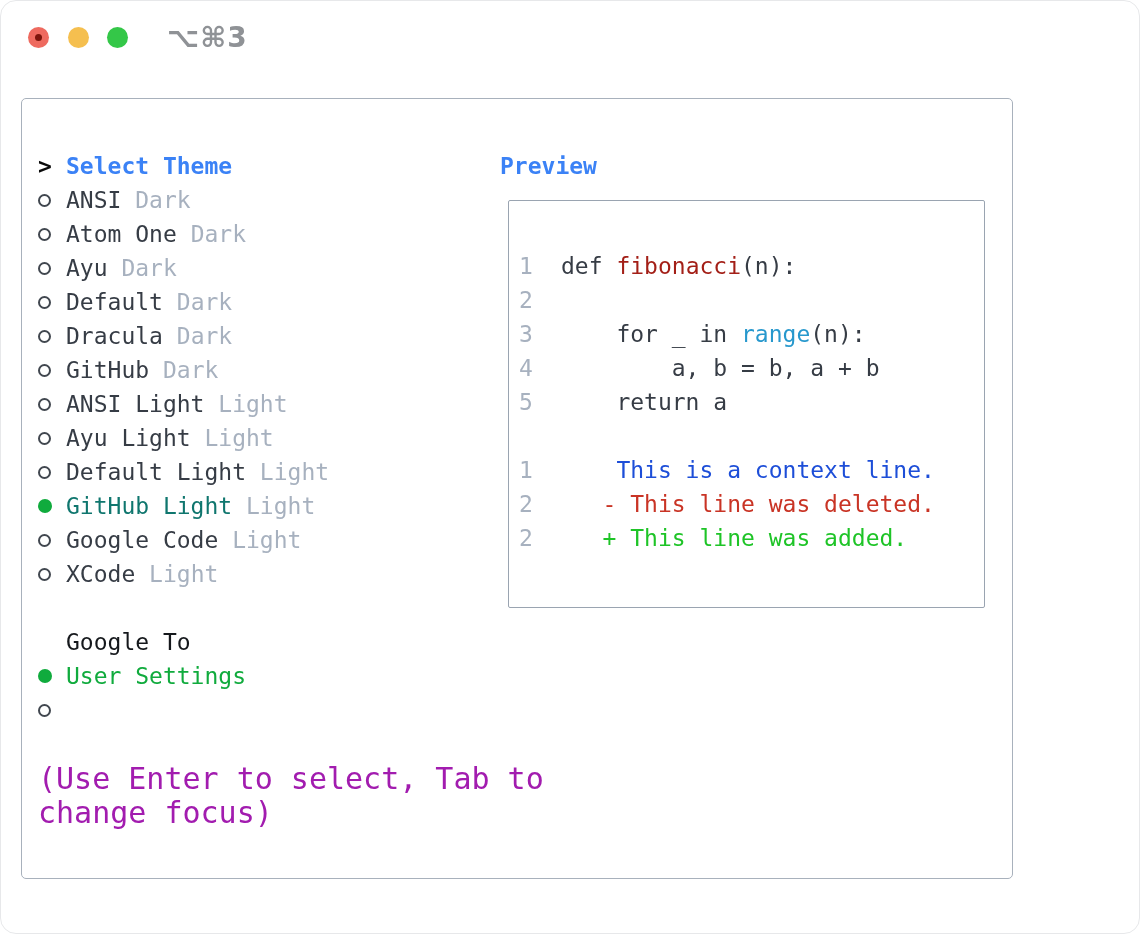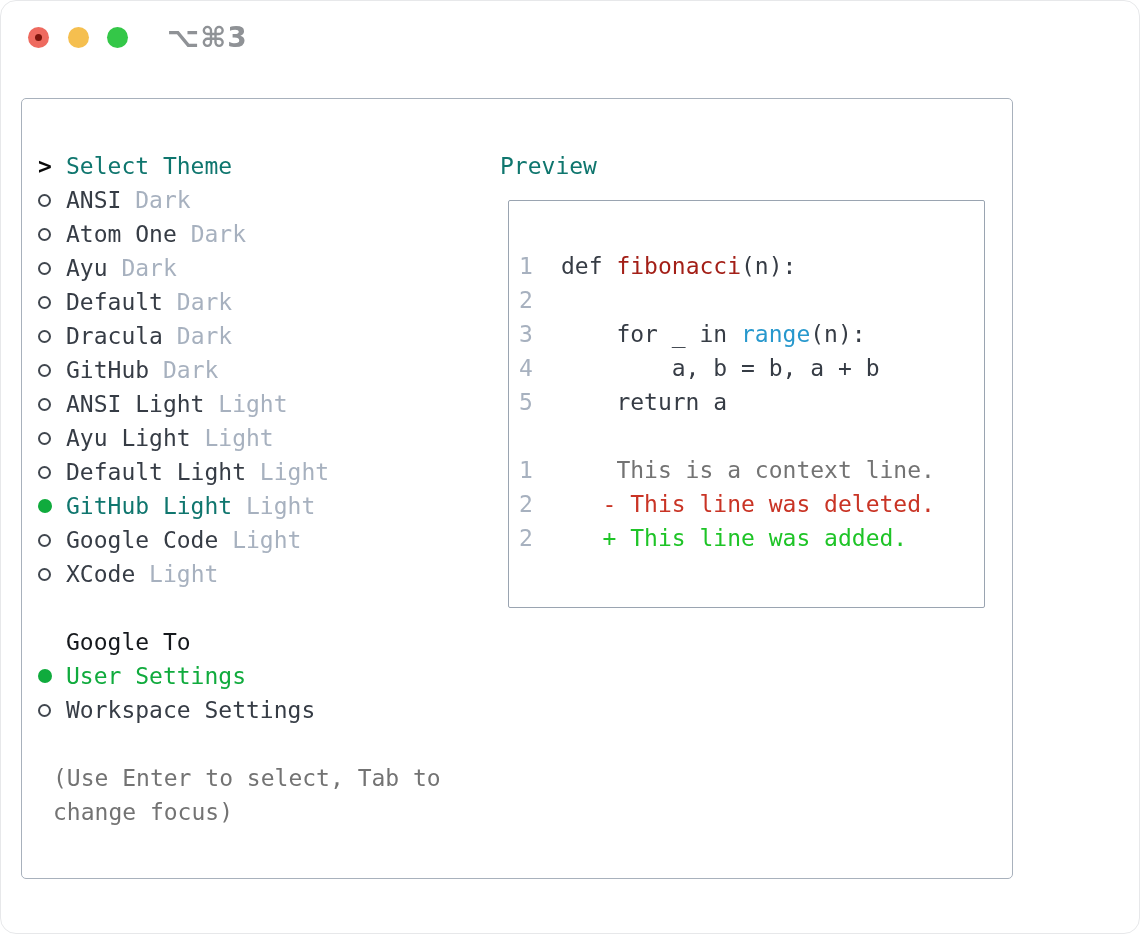--- a/index.html
+++ b/index.html
@@ -27,43 +27,43 @@
     position:absolute; left:20px; top:97px; width:992px; height:781px;
     border:1.5px solid #a8b1bc; border-radius:5px; background:#ffffff;
   }
   .row { display:flex; align-items:center; height:34px; font-size:23px; white-space:pre; }
   .mk { display:inline-flex; width:28px; justify-content:flex-start; align-items:center; flex:0 0 28px; }
   .ring { display:inline-block; width:13px; height:13px; border:2px solid #41474f; border-radius:50%; }
   .dotf { display:inline-block; width:14px; height:14px; border-radius:50%; background:#10ab3d; }
   .caret { font-weight:bold; color:#0a0a0a; }
   
   .left-col { position:absolute; left:16px; top:50px; }
-  .hdr { font-weight:normal; color:#0f766e; }
+  .hdr { font-weight:bold; color:#3b82f6; }
   .tname { color:#363c45; }
   .tvariant { color:#a7b1bf; margin-left:1ch; }
   .row.selected .tname { color:#0f766e; }
   .apply-hdr { color:#15181c; margin-left:28px; }
   .opt-label { color:#363c45; }
   .row.selected .opt-label { color:#10ab3d; }
-  .hint-line { height:34px; display:flex; align-items:center; font-size:23px; color:#737373; white-space:pre;margin-left:15px; }
+  .hint-line { height:34px; display:flex; align-items:center; font-size:30px; color:#a21caf; white-space:pre; }
   
   .preview-hdr { position:absolute; left:478px; top:50px;justify-content:center; }
   .preview-box {
     position:absolute; left:486px; top:101px; width:477px; height:408px;
     border:1.5px solid #9aa4b1; border-radius:2px; background:#ffffff;
     padding:48px 0 0 10px;
   }
   .pline { display:flex; align-items:center; height:34px; font-size:23px; white-space:pre; }
   .ln { display:inline-block; width:42px; color:#a7b1bf; flex:0 0 42px; }
   .lcode { white-space:pre; }
   .s-fg { color:#363c45; }
   .s-func { color:#a31f17; }
   .s-num { color:#0e7b84; }
   .s-builtin { color:#2798cd; }
-  .d-context { color:#737373; }
+  .d-context { color:#1d4ed8; }
   .d-deleted { color:#c93425; }
   .d-added { color:#1ec427; }
   .spacer { height:34px; }
 </style>
 </head>
 <body>
 
 <div class="window">
 
   <div class="titlebar">
@@ -122,21 +122,21 @@
 
       <div class="row spacer"></div>
 
       <div class="row">
         <span class="apply-hdr">Google To</span>
       </div>
       <div class="row selected">
         <span class="mk"><i class="dotf"></i></span><span class="opt-label">User Settings</span>
       </div>
       <div class="row">
-        <span class="mk"><i class="ring"></i></span><span class="opt-label">Workspace Settings</span>
+        <span class="mk"><i class="ring"></i></span>
       </div>
 
       <div class="row spacer"></div>
 
       <div class="hint-line">(Use Enter to select, Tab to</div>
       <div class="hint-line">change focus)</div>
     </div>
 
     <div class="row preview-hdr">
       <span class="hdr">Preview</span>

